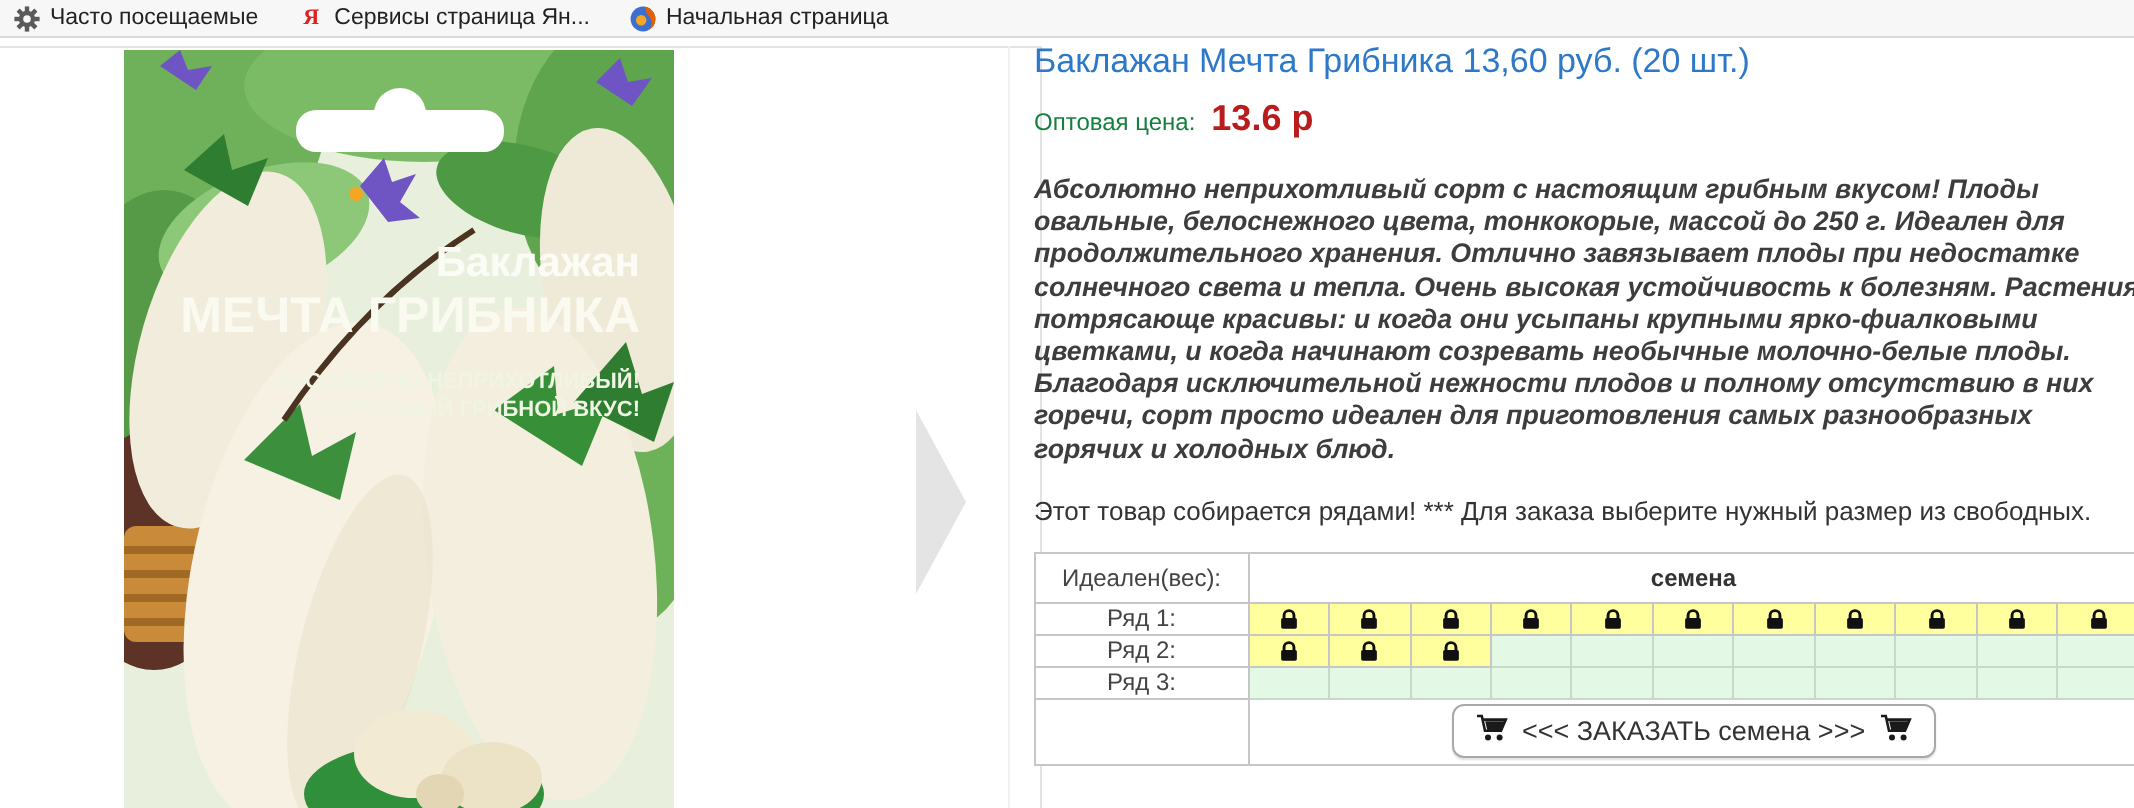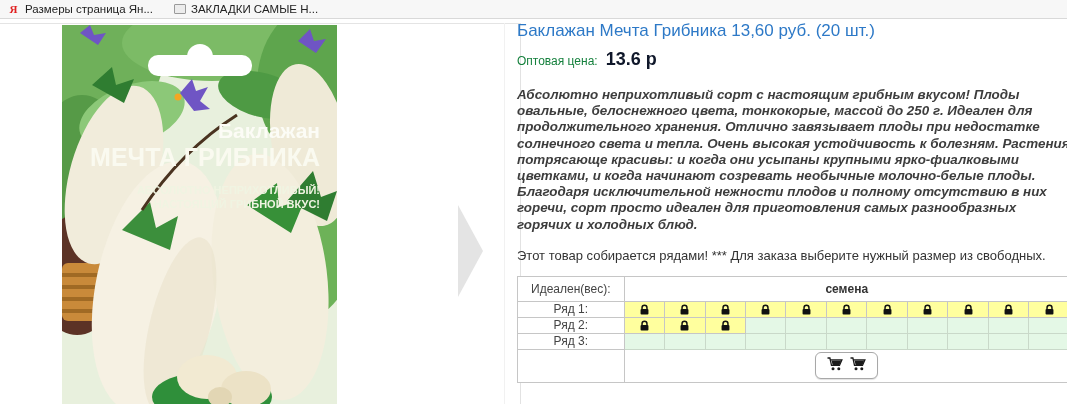--- a/index.html
+++ b/index.html
@@ -24,21 +24,21 @@
   .next-arrow { position:absolute; left:458px; top:205px; width:0; height:0;
                 border-top:46px solid transparent; border-bottom:46px solid transparent;
                 border-left:25px solid #e4e4e4; }
   .content-edge { position:absolute; left:504px; top:23px; height:381px; border-left:1px solid #f1f1f1; }
 
   
   .info { position:absolute; left:517px; top:20px; width:553px; }
   .p-title { color:#2d79c7; font-size:17px; line-height:21px; margin-bottom:8px; }
   .price-line { display:flex; align-items:baseline; gap:8px; margin-bottom:17px; }
   .price-label { font-size:12px; color:#15803d; }
-  .price-value { font-size:18px; font-weight:bold; color:#0f172a; }
+  .price-value { font-size:18px; font-weight:bold; color:#b91c1c; }
   .p-desc { font-size:13.4px; font-weight:bold; font-style:italic; color:#3d3d3d;
             line-height:16.2px; width:553px; }
   .rows-note { font-size:13px; color:#333; margin-top:15px; }
 
   
   .avail { border-collapse:collapse; margin-top:13px; table-layout:fixed; }
   .avail td { border:1px solid #c6c6c6; font-size:12px; color:#444; text-align:center;
               vertical-align:middle; padding:0; }
   .avail .label-col { width:107px; height:16px; background:#fff; }
   .avail .hdr td { height:25px; }
@@ -52,34 +52,53 @@
   .order-btn { display:inline-flex; align-items:center; gap:7px; background:#fff;
                border:1px solid #a8a8a8; border-radius:6px; padding:4px 11px;
                font-size:13.5px; color:#333; box-shadow:0 1px 1px rgba(0,0,0,.12);
                cursor:pointer; font-family:"Liberation Sans", sans-serif; }
 </style>
 </head>
 <body>
 
 <div class="bookmarks-bar">
 
+  <div class="bm-item">
+    <span class="bm-ico">
+      <svg width="13" height="13" viewBox="0 0 13 13">
+        <g fill="#5a5a5a">
+          <rect x="5.4" y="0.2" width="2.2" height="12.6"></rect>
+          <rect x="0.2" y="5.4" width="12.6" height="2.2"></rect>
+          <rect x="5.4" y="0.2" width="2.2" height="12.6" transform="rotate(45 6.5 6.5)"></rect>
+          <rect x="5.4" y="0.2" width="2.2" height="12.6" transform="rotate(-45 6.5 6.5)"></rect>
+          <circle cx="6.5" cy="6.5" r="4.1"></circle>
+        </g>
+        <circle cx="6.5" cy="6.5" r="1.9" fill="#f7f7f7"></circle>
+      </svg>
+    </span>
+    <span>Часто посещаемые</span>
+  </div>
 
 
   <div class="bm-item">
     <span class="bm-ico ya-ico">Я</span>
-    <span>Размеры страница Ян...</span>
+    <span>Сервисы страница Ян...</span>
   </div>
-
 
   <div class="bm-item">
     <span class="bm-ico">
-        <span class="folder-ico"></span>
-      </span>
-    <span>ЗАКЛАДКИ САМЫЕ Н...</span>
+      <svg width="13" height="13" viewBox="0 0 13 13">
+        <circle cx="6.5" cy="6.5" r="6.2" fill="#3b6fd0"></circle>
+        <path d="M6.5,0.3 a6.2,6.2 0 0 1 6.2,6.2 a6.2,6.2 0 0 1 -3.4,5.5 a5,5 0 0 0 1.4,-4.2 c-.3-2.2-1.7-3.1-2.4-4.4 c-.4-.8-.5-1.9-.2-2.9 a6,6 0 0 0 -1.6,-0.2z" fill="#e66000"></path>
+        <circle cx="5.6" cy="7.1" r="2.6" fill="#f5a623"></circle>
+      </svg>
+    </span>
+    <span>Начальная страница</span>
   </div>
+
 </div>
 
 <div class="left-panel">
   <svg class="packet" viewBox="0 0 275 380" preserveAspectRatio="none">
 
     <rect x="0" y="0" width="275" height="380" fill="#e8f0dd"></rect>
     <ellipse cx="30" cy="40" rx="70" ry="55" fill="#6fb05a"></ellipse>
     <ellipse cx="150" cy="18" rx="90" ry="38" fill="#7cbb66"></ellipse>
     <ellipse cx="255" cy="60" rx="60" ry="80" fill="#5ea54d"></ellipse>
     <ellipse cx="20" cy="140" rx="45" ry="70" fill="#569a47"></ellipse>
@@ -266,20 +285,21 @@
       <td colspan="11">
         <button class="order-btn">
           <span>
             <svg width="16" height="14" viewBox="0 0 16 14">
               <path d="M0.5,1 h2.4 l1.6,7.4 h8 l2.4,-5.6 h-11.6" stroke="#1a1a1a" stroke-width="1.3" fill="none"></path>
               <polygon points="4.6,3.6 14.2,3.6 12.4,8 5.6,8" fill="#1a1a1a"></polygon>
               <circle cx="6" cy="11.8" r="1.5" fill="#1a1a1a"></circle>
               <circle cx="11.8" cy="11.8" r="1.5" fill="#1a1a1a"></circle>
             </svg>
           </span>
+          <span>&lt;&lt;&lt; ЗАКАЗАТЬ семена &gt;&gt;&gt;</span>
           <span>
             <svg width="16" height="14" viewBox="0 0 16 14">
               <path d="M0.5,1 h2.4 l1.6,7.4 h8 l2.4,-5.6 h-11.6" stroke="#1a1a1a" stroke-width="1.3" fill="none"></path>
               <polygon points="4.6,3.6 14.2,3.6 12.4,8 5.6,8" fill="#1a1a1a"></polygon>
               <circle cx="6" cy="11.8" r="1.5" fill="#1a1a1a"></circle>
               <circle cx="11.8" cy="11.8" r="1.5" fill="#1a1a1a"></circle>
             </svg>
           </span>
         </button>
       </td>

